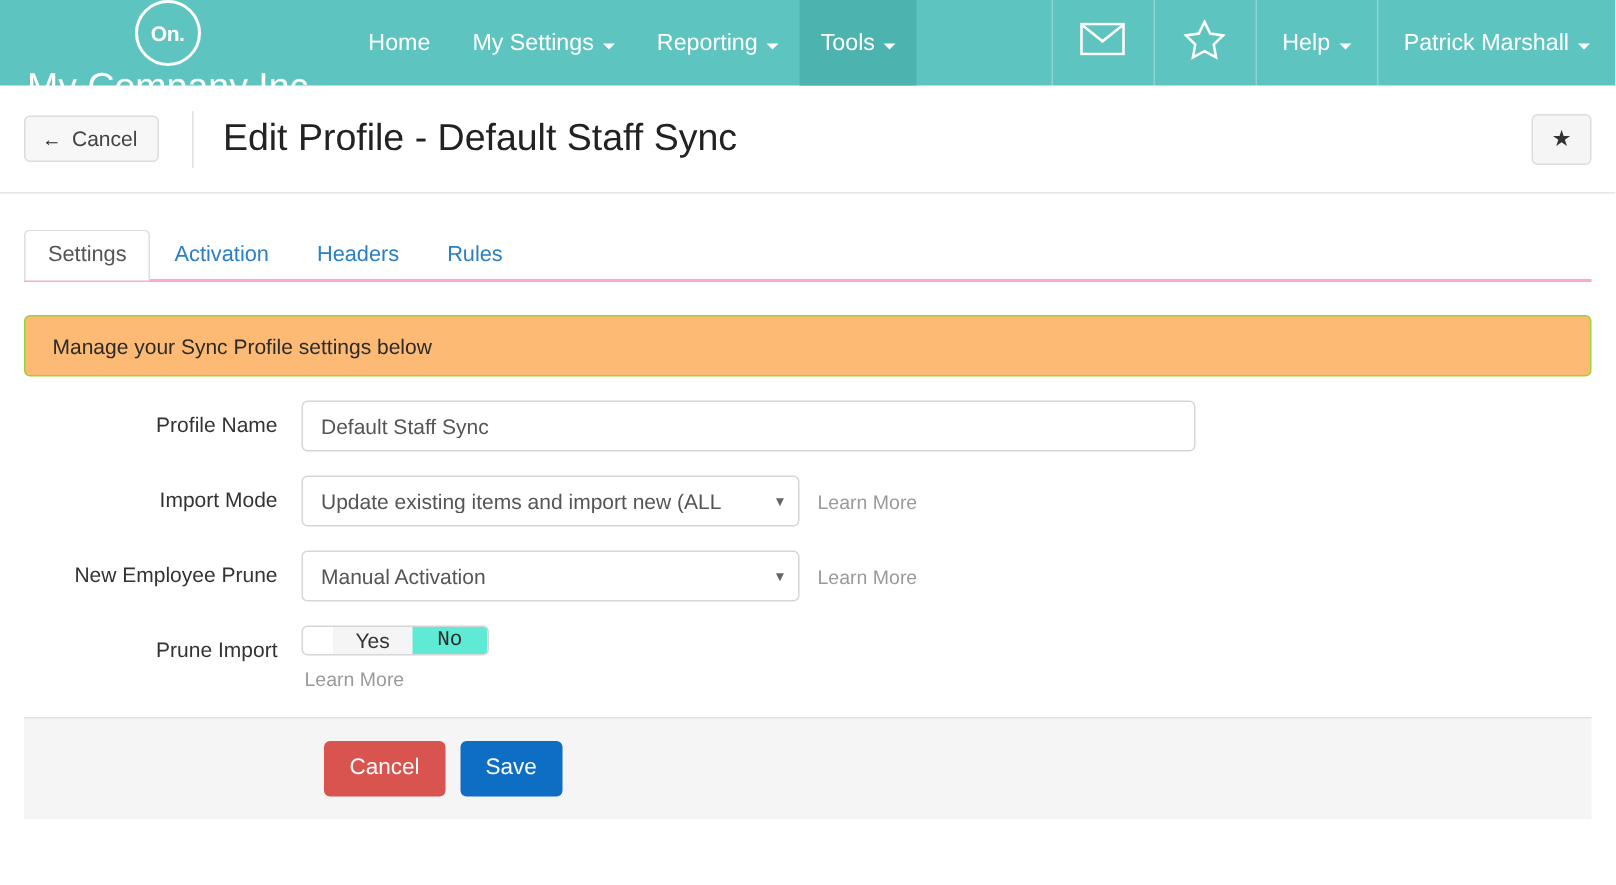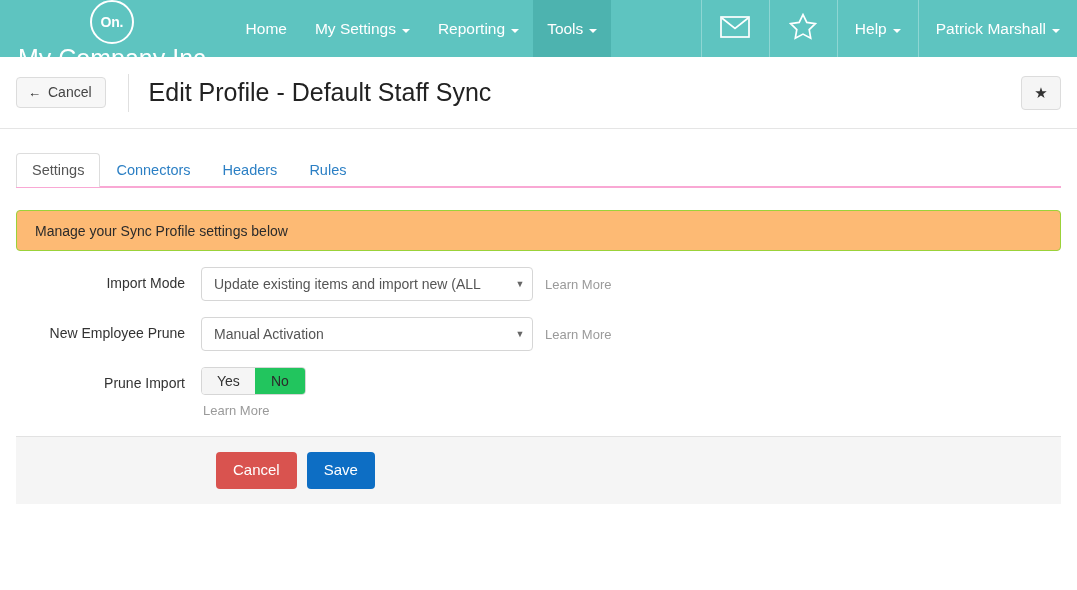--- a/index.html
+++ b/index.html
@@ -265,35 +265,37 @@
   }
   .learn-more.below {
     margin-left: 2px;
     margin-top: 8px;
   }
   .toggle-group {
     display: flex;
     border: 1px solid #d6d6d6;
     border-radius: 4px;
     overflow: hidden;
-    height: 28px;
+    height: 20px;
+    padding-left: 20px;
   }
   .toggle-btn {
     padding: 0 15px;
     display: flex; align-items: center; justify-content: center;
     font-size: 14px;
     color: #333333;
     background: #f5f5f5;
     cursor: pointer;
     line-height: 1;
     min-width: 50px;
   }
   .toggle-btn.on {
-    background: #22c55e;
+    background: #5eead4;
     color: #2b2b2b;
+    font-family: Liberation Mono, monospace;
   }
 
   
   .footer-panel {
     margin: 18px 16px 0 16px;
     background: #f5f5f5;
     border-top: 1px solid #e2e2e2;
     padding: 21px 0 21px 0;
     display: flex;
     align-items: center;
@@ -379,37 +381,45 @@
     <span>★</span>
   </div>
 </div>
 
 <div class="tabs-wrap">
   <div class="tabs">
     <div class="tab active">
       <span>Settings</span>
     </div>
     <div class="tab">
-      <span>Connectors</span>
+      <span>Activation</span>
     </div>
     <div class="tab">
       <span>Headers</span>
     </div>
     <div class="tab">
       <span>Rules</span>
     </div>
   </div>
 </div>
 
 <div class="alert">
   <span>Manage your Sync Profile settings below</span>
 </div>
 
 <div class="form">
 
+  <div class="form-row">
+    <div class="form-label">Profile Name</div>
+    <div class="form-control-area">
+      <div class="ctl-line">
+        <input class="text-input" type="text" value="Default Staff Sync" style="">
+      </div>
+    </div>
+  </div>
 
   <div class="form-row">
     <div class="form-label">Import Mode</div>
     <div class="form-control-area">
       <div class="ctl-line">
         <div class="select-box">
           <span class="select-text">Update existing items and import new (ALL</span>
           <span class="select-arrow">▼</span>
         </div>
         <span class="learn-more">Learn More</span>

